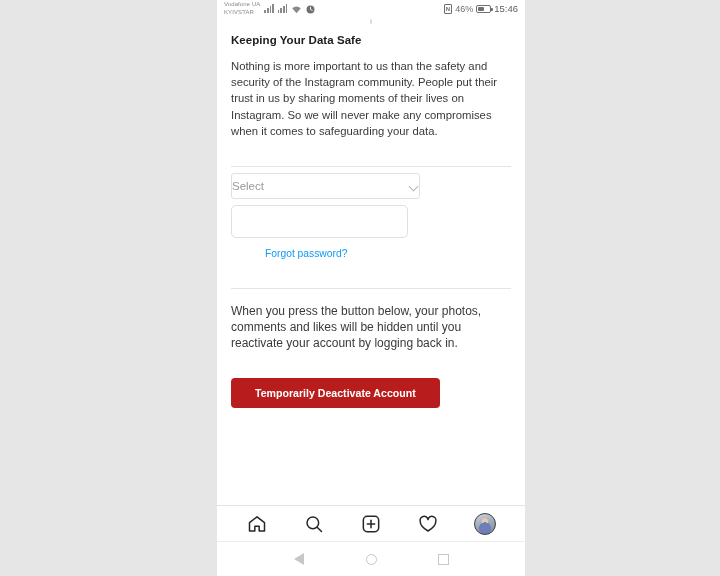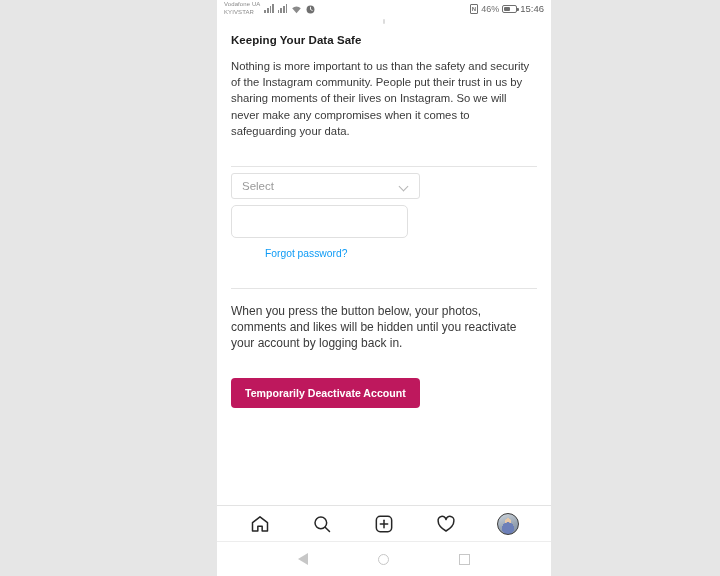--- a/index.html
+++ b/index.html
@@ -15,21 +15,21 @@
     position: relative;
     width: 720px;
     height: 576px;
     background: #e6e6e6;
   }
   
   #phone {
     position: absolute;
     left: 217px;
     top: 0;
-    width: 334px;
+    width: 308px;
     height: 576px;
     background: #ffffff;
     overflow: hidden;
   }
   
   .status-bar {
     position: relative;
     height: 17px;
     background: #ffffff;
     display: flex;
@@ -159,21 +159,21 @@
   }
   .select-box {
     margin-top: 6px;
     width: 189px;
     height: 26px;
     border: 1px solid #e0e0e0;
     border-radius: 3px;
     background: #fff;
     display: flex;
     align-items: center;
-    padding: 0 10px;
+    padding: 0 0;
     box-sizing: border-box;
     font-size: 11.5px;
     color: #9a9a9a;
   }
   .select-box .chev {
     margin-left: auto;
     width: 9px;
     height: 9px;
     position: relative;
   }
@@ -219,27 +219,27 @@
     padding-left: 34px;
   }
   .note-text {
     font-size: 12px;
     line-height: 16.2px;
     color: #3a3a3a;
     margin: 14px 0 0 0;
   }
   .deactivate-btn {
     margin-top: 26px;
-    background: #be185d;
+    background: #b91c1c;
     color: #ffffff;
     border: none;
     border-radius: 4px;
     font-size: 10.6px;
     font-weight: bold;
-    padding: 9px 14px;
+    padding: 9px 24px;
     font-family: "Liberation Sans", sans-serif;
     cursor: default;
     display: inline-block;
   }
 
   
   .tab-bar {
     position: relative;
     height: 36px;
     background: #ffffff;

